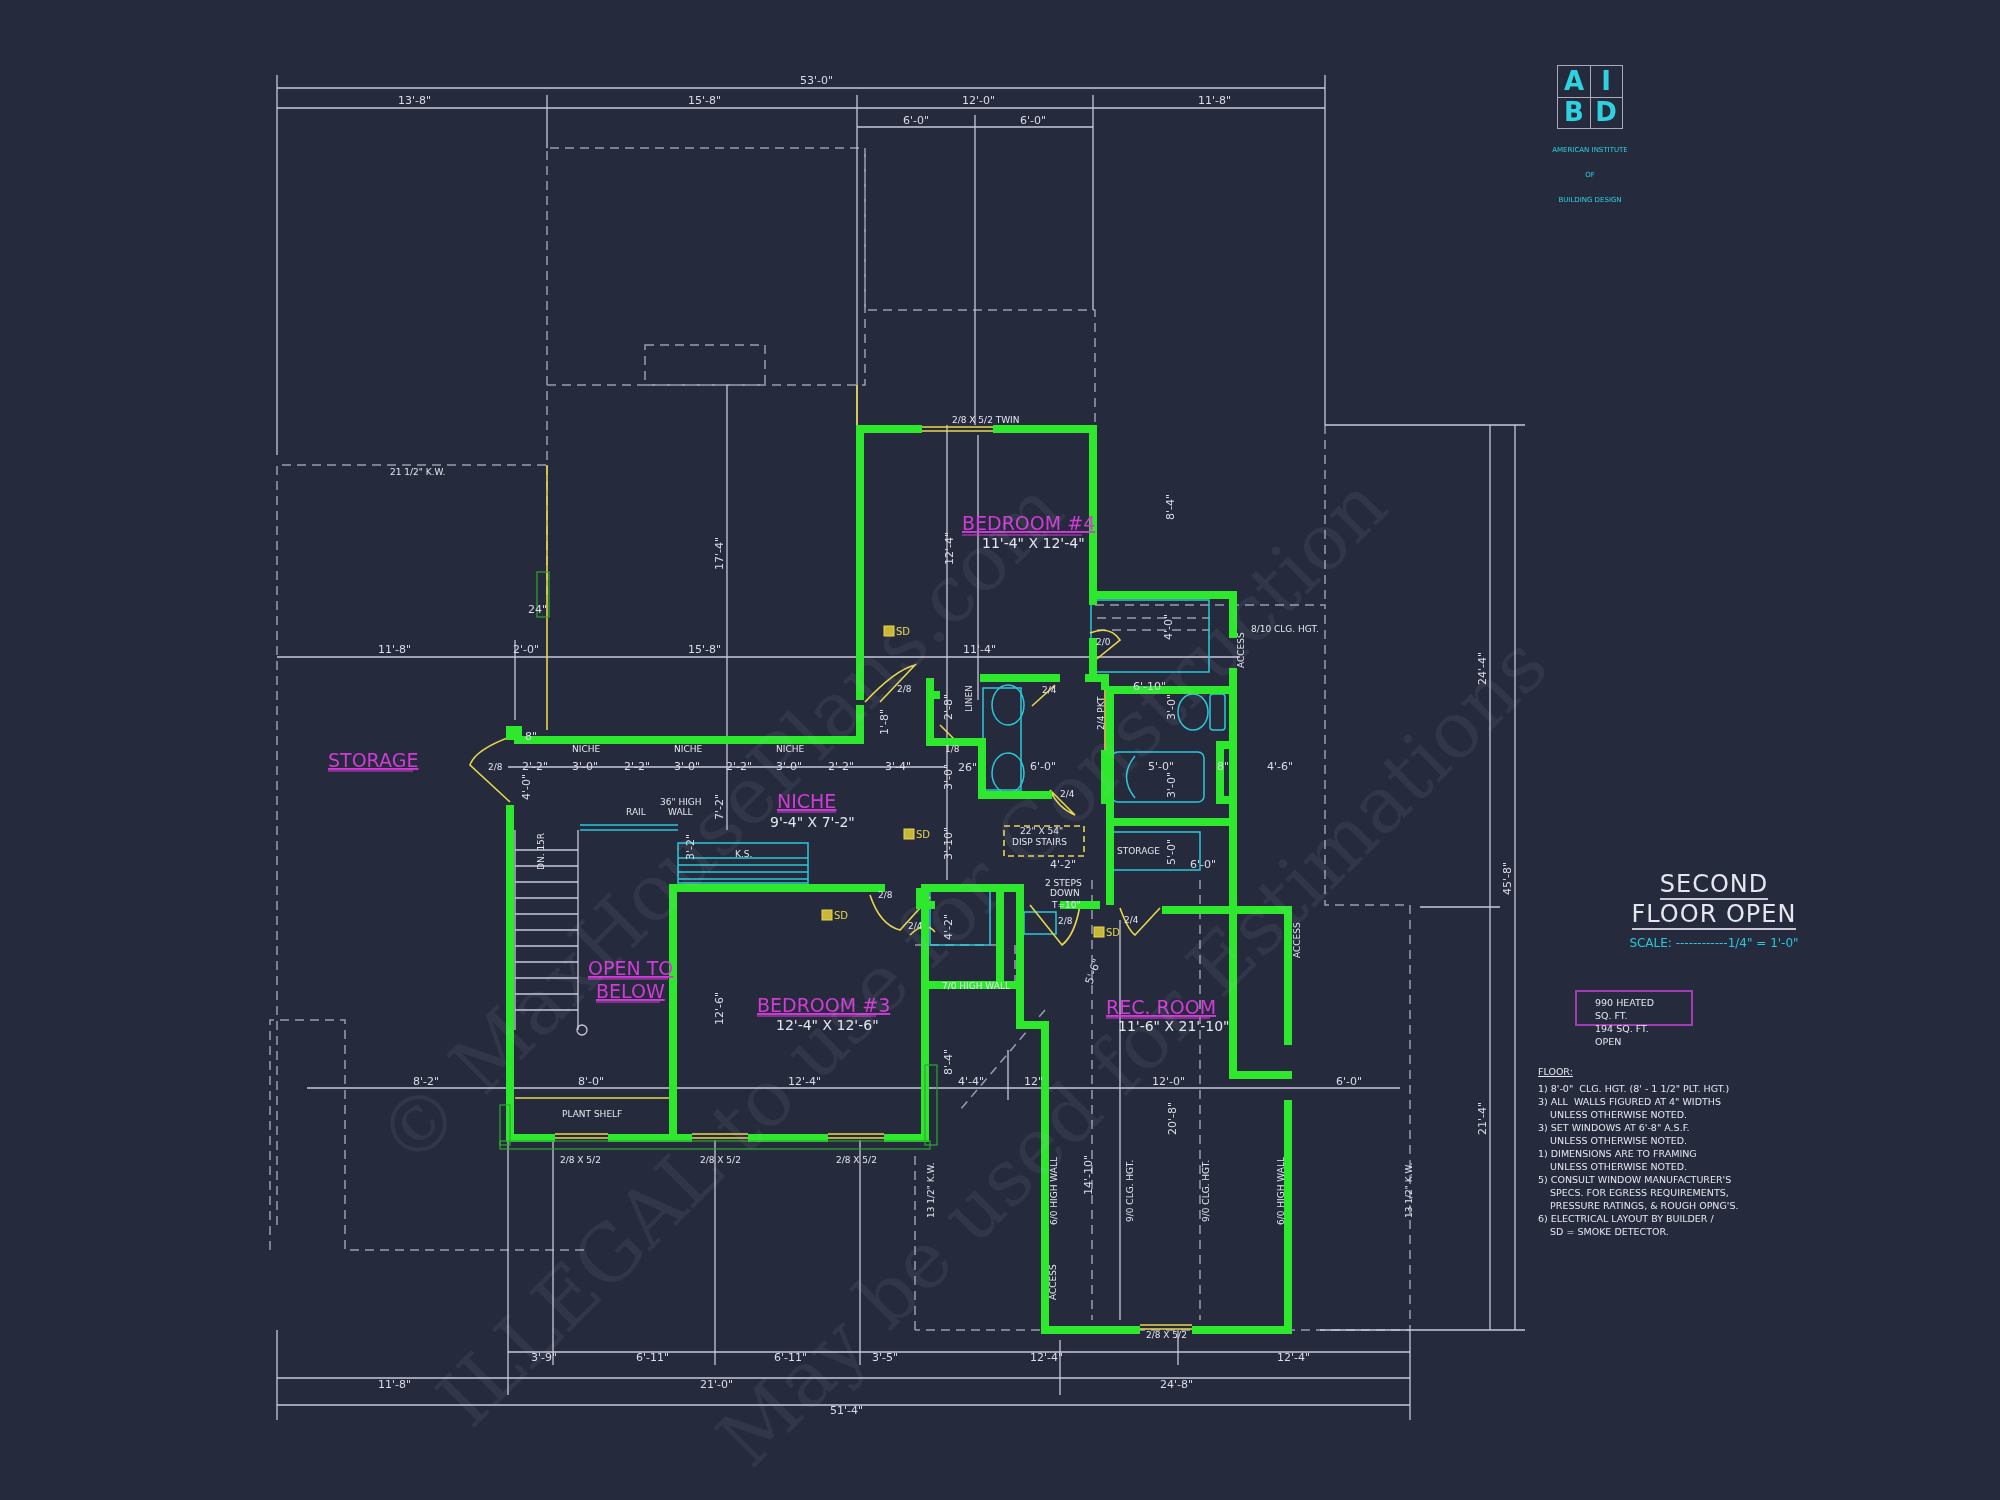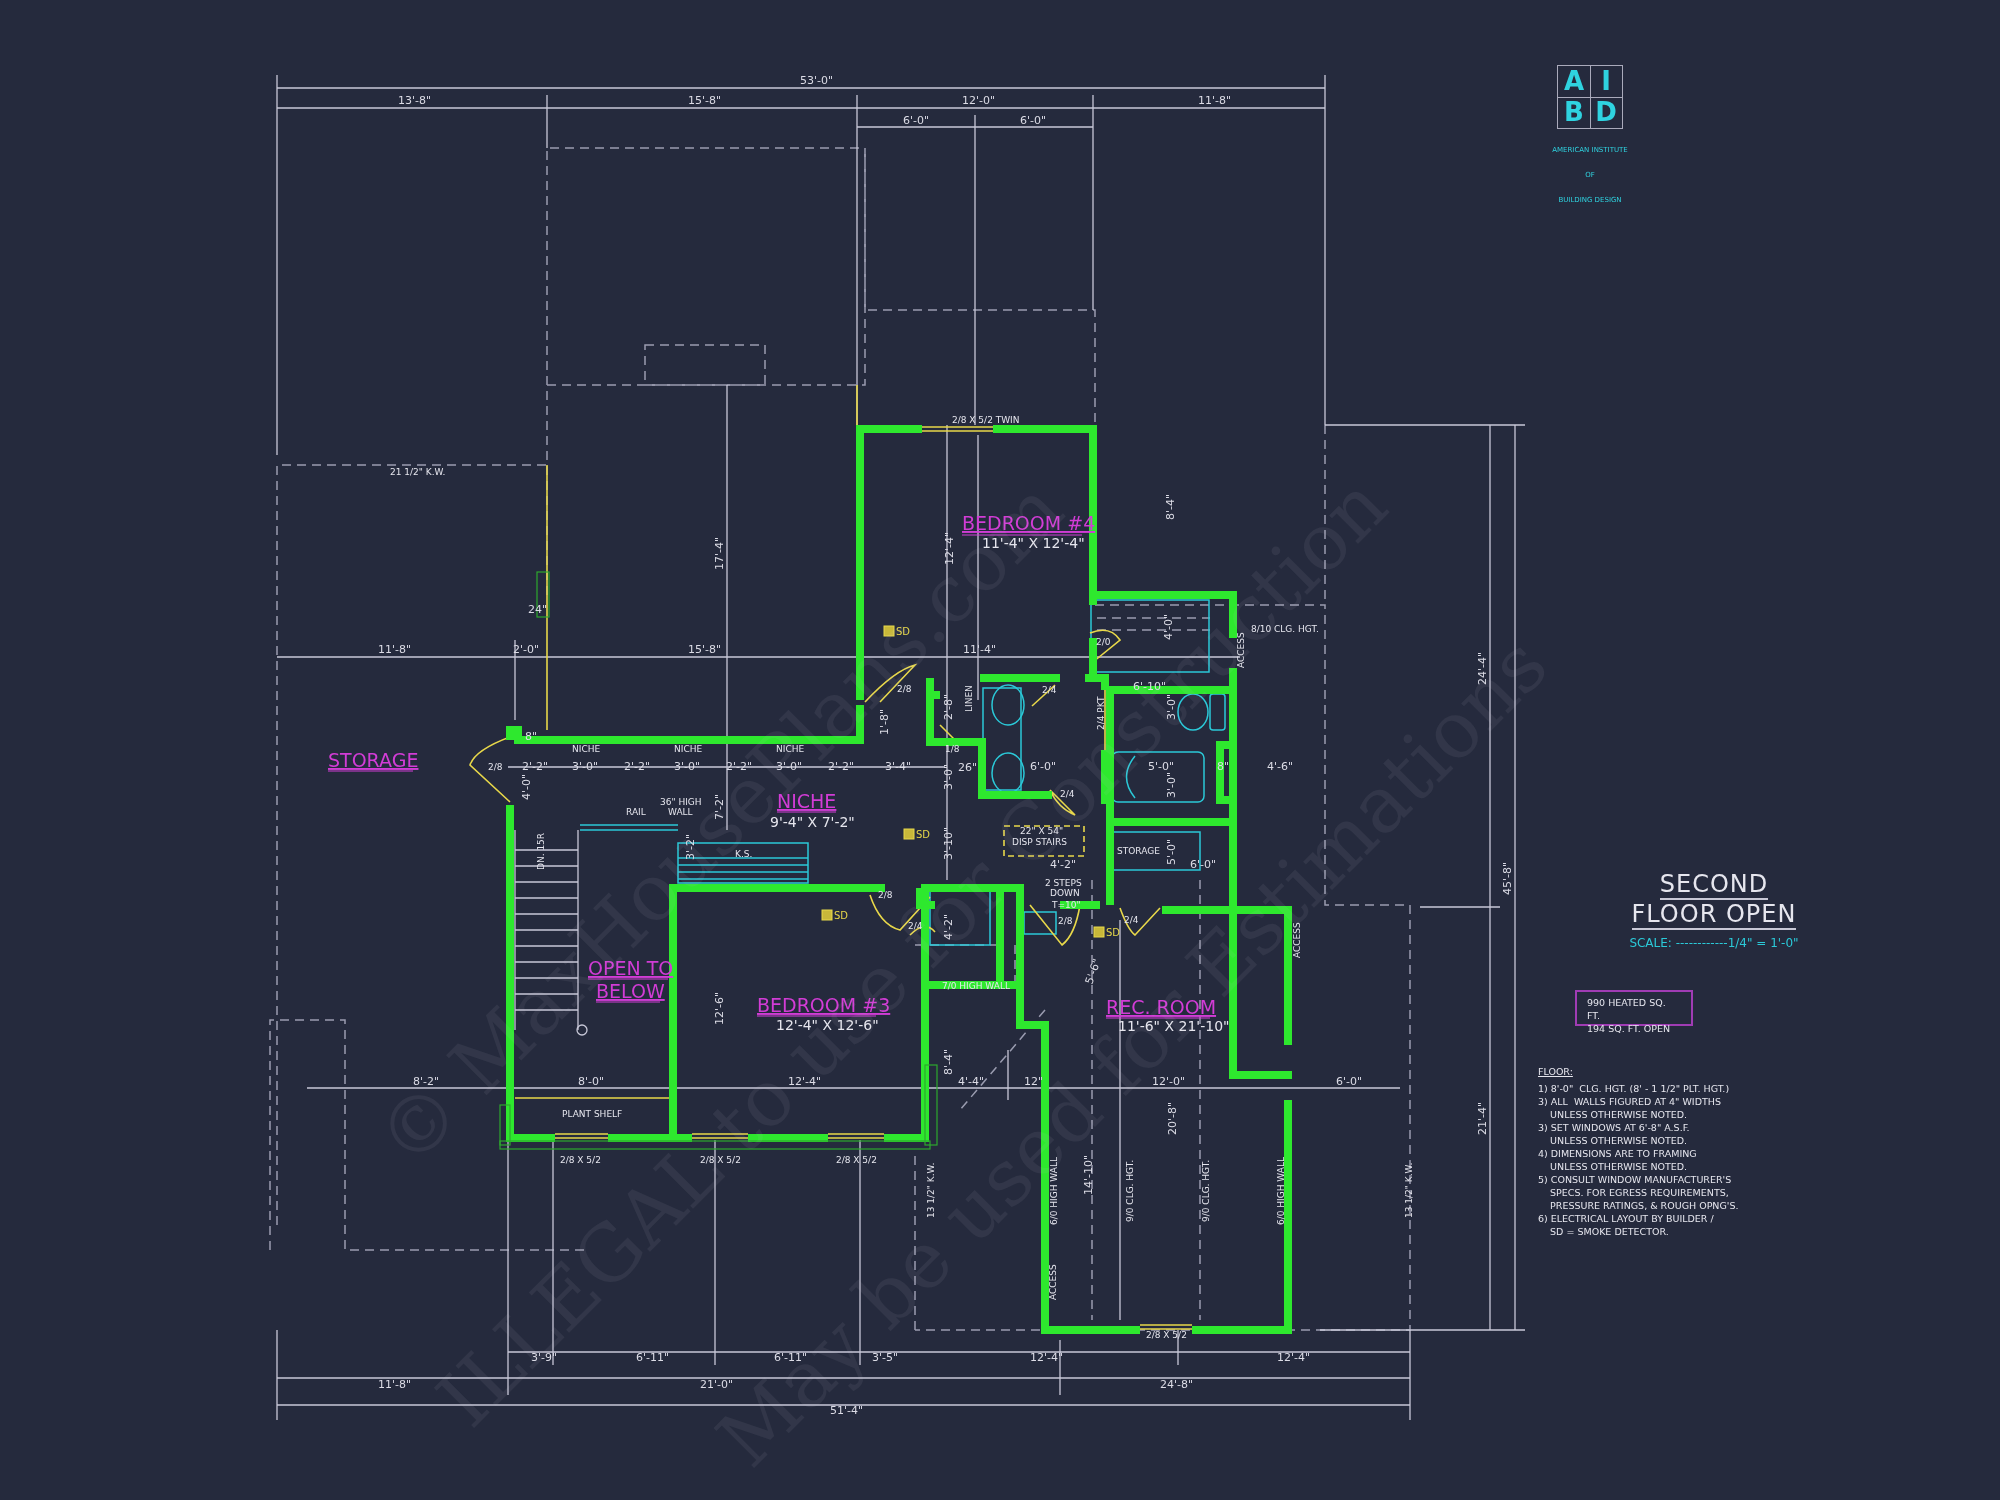--- a/index.html
+++ b/index.html
@@ -8,21 +8,21 @@
   .t{font-family:"DejaVu Sans",sans-serif;fill:#e6e6ee;}
   .dim{font-size:11px;fill:#dcdce6;}
   .lbl{font-size:9px;fill:#e6e6ee;}
   .room{font-size:19px;fill:#d23cd6;text-decoration:underline;}
   .roomsz{font-size:14px;fill:#e6e6ee;}
   .sd{font-size:10px;fill:#e8d84a;}
   #panel{position:absolute;left:1604px;top:870px;width:220px;}
   .title{font-family:"DejaVu Sans",sans-serif;color:#e6e6ee;text-align:center;font-size:24px;line-height:28px;letter-spacing:1px;}
   .title span{display:inline-block;border-bottom:2px solid #c8c8d6;}
   .scale{font-family:"DejaVu Sans",sans-serif;color:#2bc9d8;font-size:12px;margin-top:6px;text-align:center;}
-  #area-box{position:absolute;left:1575px;top:990px;width:118px;height:36px;border:2px solid #a03cb4;color:#e6e6ee;font-family:"DejaVu Sans",sans-serif;font-size:9.5px;line-height:13px;padding:4px 10px;box-sizing:border-box;}
+  #area-box{position:absolute;left:1575px;top:990px;width:118px;height:36px;border:2px solid #a03cb4;color:#e6e6ee;font-family:"DejaVu Sans",sans-serif;font-size:9.5px;line-height:13px;padding:4px 18px;box-sizing:border-box;}
   #notes{position:absolute;left:1538px;top:1065px;width:230px;color:#e6e6ee;font-family:"DejaVu Sans",sans-serif;font-size:9.5px;line-height:13px;}
   #notes .h{text-decoration:underline;margin-bottom:4px;}
   #notes .n{white-space:pre;}
   #logo{position:absolute;left:1540px;top:65px;width:100px;}
   #logo .box{margin:0 auto;width:64px;height:62px;border:1px solid #aab;position:relative;}
   #logo .q{position:absolute;width:32px;height:31px;color:#2fd3e0;font-weight:bold;font-size:26px;text-align:center;line-height:31px;font-family:"DejaVu Sans",sans-serif;}
   #logo .cap{color:#2fd3e0;font-size:7px;text-align:center;line-height:8px;font-family:"DejaVu Sans",sans-serif;margin-top:17px;}
   .wm{position:absolute;font-family:"DejaVu Serif",serif;color:rgba(200,200,220,0.08);font-size:78px;white-space:nowrap;transform-origin:left top;}
 </style>
 </head>
@@ -384,20 +384,20 @@
   <div>194 SQ. FT. OPEN</div>
 </div>
 
 <div id="notes">
   <div class="h">FLOOR:</div>
   <div class="n">1) 8'-0"  CLG. HGT. (8' - 1 1/2" PLT. HGT.)</div>
   <div class="n">3) ALL  WALLS FIGURED AT 4" WIDTHS
     UNLESS OTHERWISE NOTED.</div>
   <div class="n">3) SET WINDOWS AT 6'-8" A.S.F.
     UNLESS OTHERWISE NOTED.</div>
-  <div class="n">4) DIMENSIONS ARE TO FRAMING
+  <div class="n">1) DIMENSIONS ARE TO FRAMING
     UNLESS OTHERWISE NOTED.</div>
   <div class="n">5) CONSULT WINDOW MANUFACTURER'S
     SPECS. FOR EGRESS REQUIREMENTS,
     PRESSURE RATINGS, &amp; ROUGH OPNG'S.</div>
   <div class="n">6) ELECTRICAL LAYOUT BY BUILDER /
     SD = SMOKE DETECTOR.</div>
 </div>
 
 </body></html>

